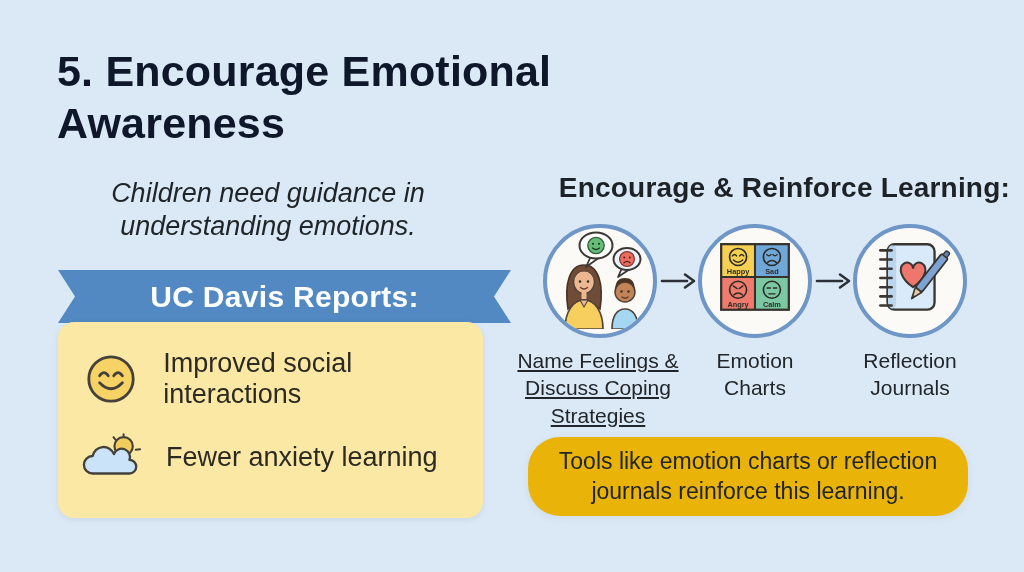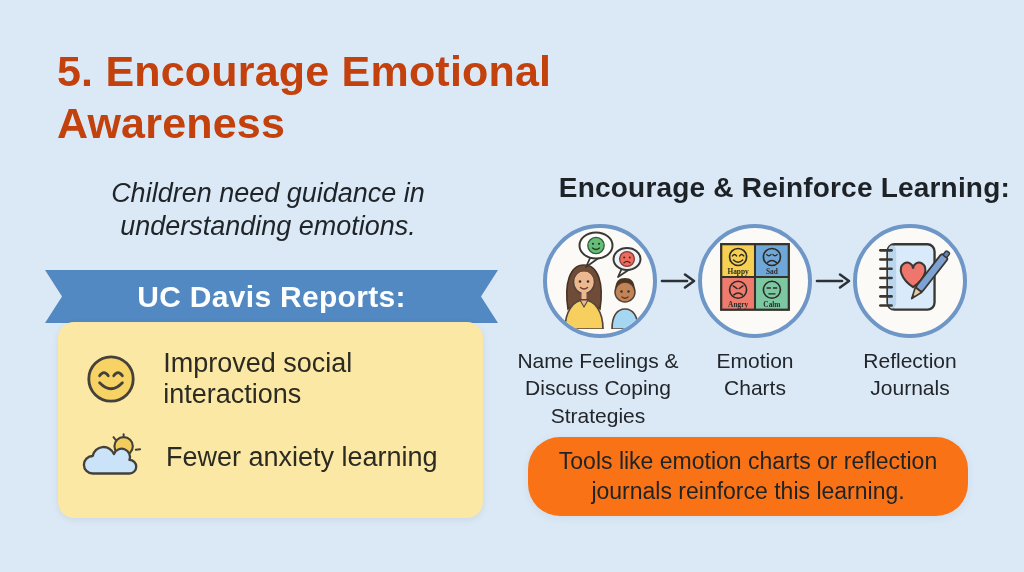--- a/index.html
+++ b/index.html
@@ -8,30 +8,30 @@
     font-family: "Liberation Sans", "DejaVu Sans", sans-serif;
     background: #dbe9f6;
     position: relative;
     overflow: hidden;
   }
   .canvas { position: absolute; inset: 0; width: 1024px; height: 572px; background: #dbe9f6; }
 
   .title {
     position: absolute; left: 57px; top: 46px; width: 580px;
     font-size: 43px; font-weight: 700; line-height: 1.2;
-    color: #c2410c; letter-spacing: 0.2px;
+    color: #0f172a; letter-spacing: 0.2px;
   }
   .subtitle {
     position: absolute; left: 88px; top: 177px; width: 360px;
     font-size: 27px; font-weight: 500; line-height: 1.24;
     color: #1f2428; text-align: center; font-style: italic;
   }
 
   .ribbon {
-    position: absolute; left: 45px; top: 270px; width: 453px; height: 53px;
+    position: absolute; left: 58px; top: 270px; width: 453px; height: 53px;
     background: #5289c2;
     clip-path: polygon(0 0, 100% 0, calc(100% - 17px) 50%, 100% 100%, 0 100%, 17px 50%);
     display: flex; align-items: center; justify-content: center;
   }
   .ribbon-label {
     color: #fdfefe; font-size: 30px; font-weight: 700; letter-spacing: 0.3px;
   }
 
   .yellow-panel {
     position: absolute; left: 58px; top: 322px; width: 425px; height: 196px;
@@ -50,37 +50,37 @@
     letter-spacing: 0.2px;
   }
   .step-circle {
     position: absolute; top: 224px; width: 114px; height: 114px;
     border: 4px solid #6e96c6; border-radius: 50%;
     background: #fbfaf7;
     display: flex; align-items: center; justify-content: center;
     overflow: hidden;
   }
   .step-circle.c1 { left: 543px; }
-  .step-circle.c2 { left: 698px; font-family: Liberation Serif, serif; }
+  .step-circle.c2 { left: 698px; }
   .step-circle.c3 { left: 853px; }
   .flow-arrow { position: absolute; top: 271px; width: 36px; height: 20px; }
   .flow-arrow.a1 { left: 660px; }
   .flow-arrow.a2 { left: 815px; }
 
   .step-label {
     position: absolute; top: 347px; text-align: center;
     font-size: 21px; font-weight: 500; line-height: 1.3; color: #22262a;
   }
-  .step-label.l1 { left: 512px; width: 172px; }
+  .step-label.l1 { left: 512px; width: 172px; text-decoration: underline; }
   .step-label.l2 { left: 693px; width: 124px; }
   .step-label.l3 { left: 840px; width: 140px; }
 
   .note-box {
     position: absolute; left: 528px; top: 437px; width: 440px; height: 79px;
-    background: #f97316; border-radius: 32px;
+    background: #eab308; border-radius: 32px;
     box-shadow: 0 2px 8px rgba(60,80,110,0.08);
     display: flex; align-items: center; justify-content: center;
   }
   .note-text {
     width: 424px; text-align: center;
     font-size: 23px; font-weight: 500; line-height: 1.3; color: #1e2328;
   }
 </style>
 </head>
 <body>

